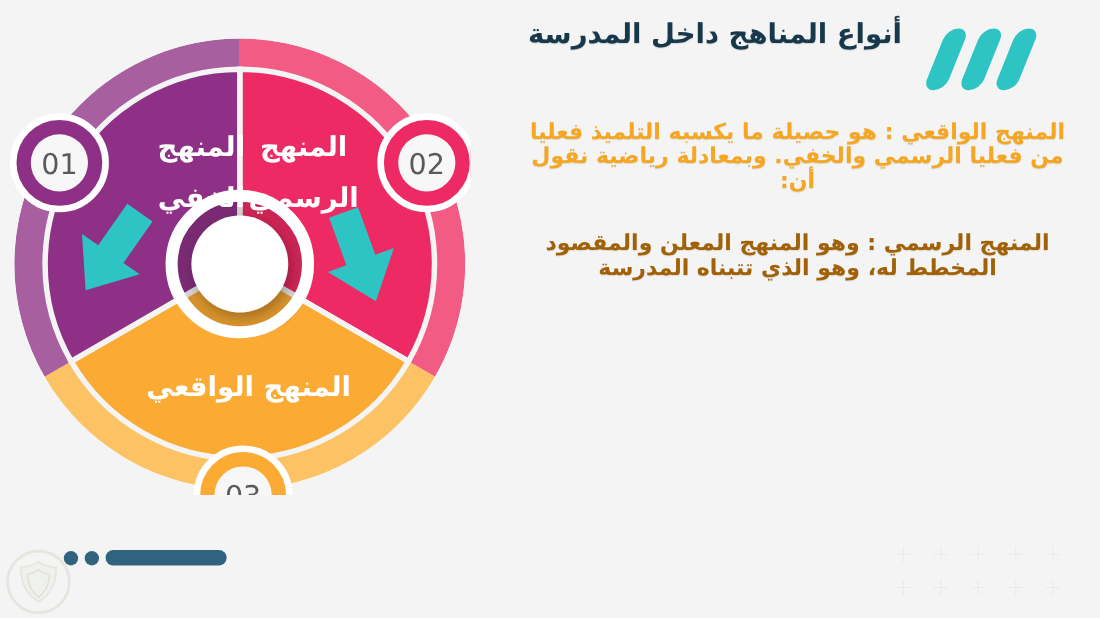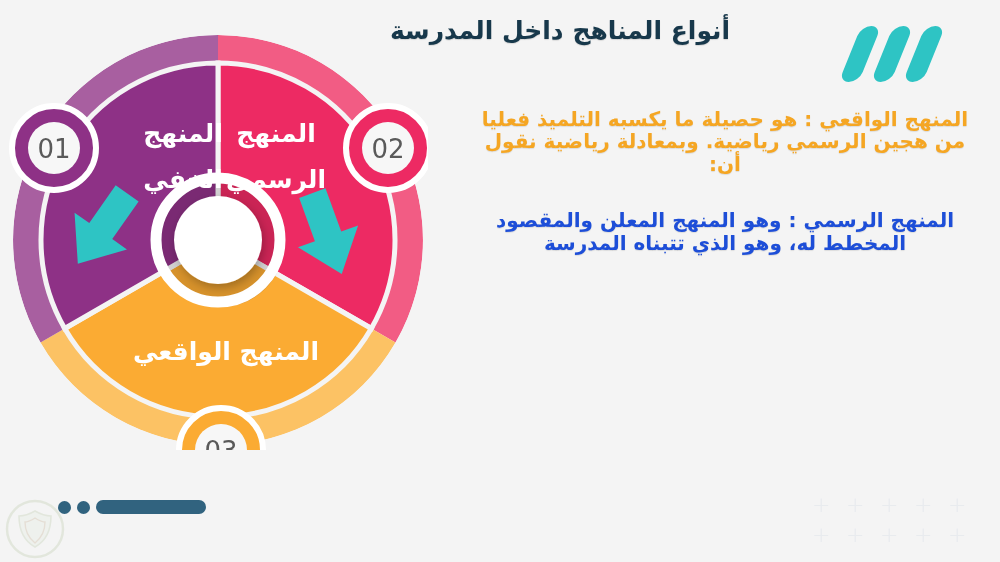--- a/index.html
+++ b/index.html
@@ -8,21 +8,20 @@
     width:1000px;height:562px;
     background:#f4f4f4;
     font-family:"DejaVu Sans","Liberation Sans",sans-serif;
     overflow:hidden;position:relative;
   }
   .slide{position:absolute;inset:0;background:#f4f4f4;}
 
   
   .title{
     position:absolute;top:16px;left:300px;width:520px;
-    text-align:center;
     font-size:25px;font-weight:bold;color:#17384b;
     direction:rtl;letter-spacing:.5px;
     text-shadow:0 1px 1px rgba(0,0,0,.12);
   }
   .logo{position:absolute;top:26px;left:848px;width:104px;height:56px;}
   .logo i{
     position:absolute;top:0;width:20px;height:56px;
     background:#2ec4c4;border-radius:10px;
     transform:skewX(-22deg);display:block;
   }
@@ -147,22 +146,22 @@
           <circle cx="213" cy="420" r="42" fill="#fbab33"></circle>
           <circle cx="213" cy="420" r="42" fill="none" stroke="#ffffff" stroke-width="6"></circle>
           <circle cx="213" cy="420" r="26" fill="#f7f7f7"></circle>
           <text x="213" y="430" text-anchor="middle" fill="#5a5a5a" font-family="DejaVu Sans, Liberation Sans, sans-serif" font-size="26">03</text>
         </g>
       </g>
     </svg>
   </div>
 
   <div class="copy">
-    <p class="para p1" style="color: rgb(245, 166, 35);">المنهج الواقعي : هو حصيلة ما يكسبه التلميذ فعليا من هجين الرسمي رياضية. وبمعادلة رياضية نقول أن:</p>
-    <p class="para p2" style="color: #1d4ed8;">المنهج الرسمي : وهو المنهج المعلن والمقصود المخطط له، وهو الذي تتبناه المدرسة</p>
+    <p class="para p1" style="color: rgb(245, 166, 35);">المنهج الواقعي : هو حصيلة ما يكسبه التلميذ فعليا من فعليا الرسمي والخفي. وبمعادلة رياضية نقول أن:</p>
+    <p class="para p2" style="color: #a16207;">المنهج الرسمي : وهو المنهج المعلن والمقصود المخطط له، وهو الذي تتبناه المدرسة</p>
   </div>
 
   <div class="pager">
     <span class="dot" style="background: rgb(49, 99, 127);"></span>
     <span class="dot" style="background: rgb(49, 99, 127);"></span>
     <span class="bar" style="background: rgb(49, 99, 127);"></span>
   </div>
 
   <svg class="watermark" viewBox="0 0 62 62">
     <circle cx="31" cy="31" r="28" fill="none" stroke="#b9c9a8" stroke-width="2.5"></circle>

